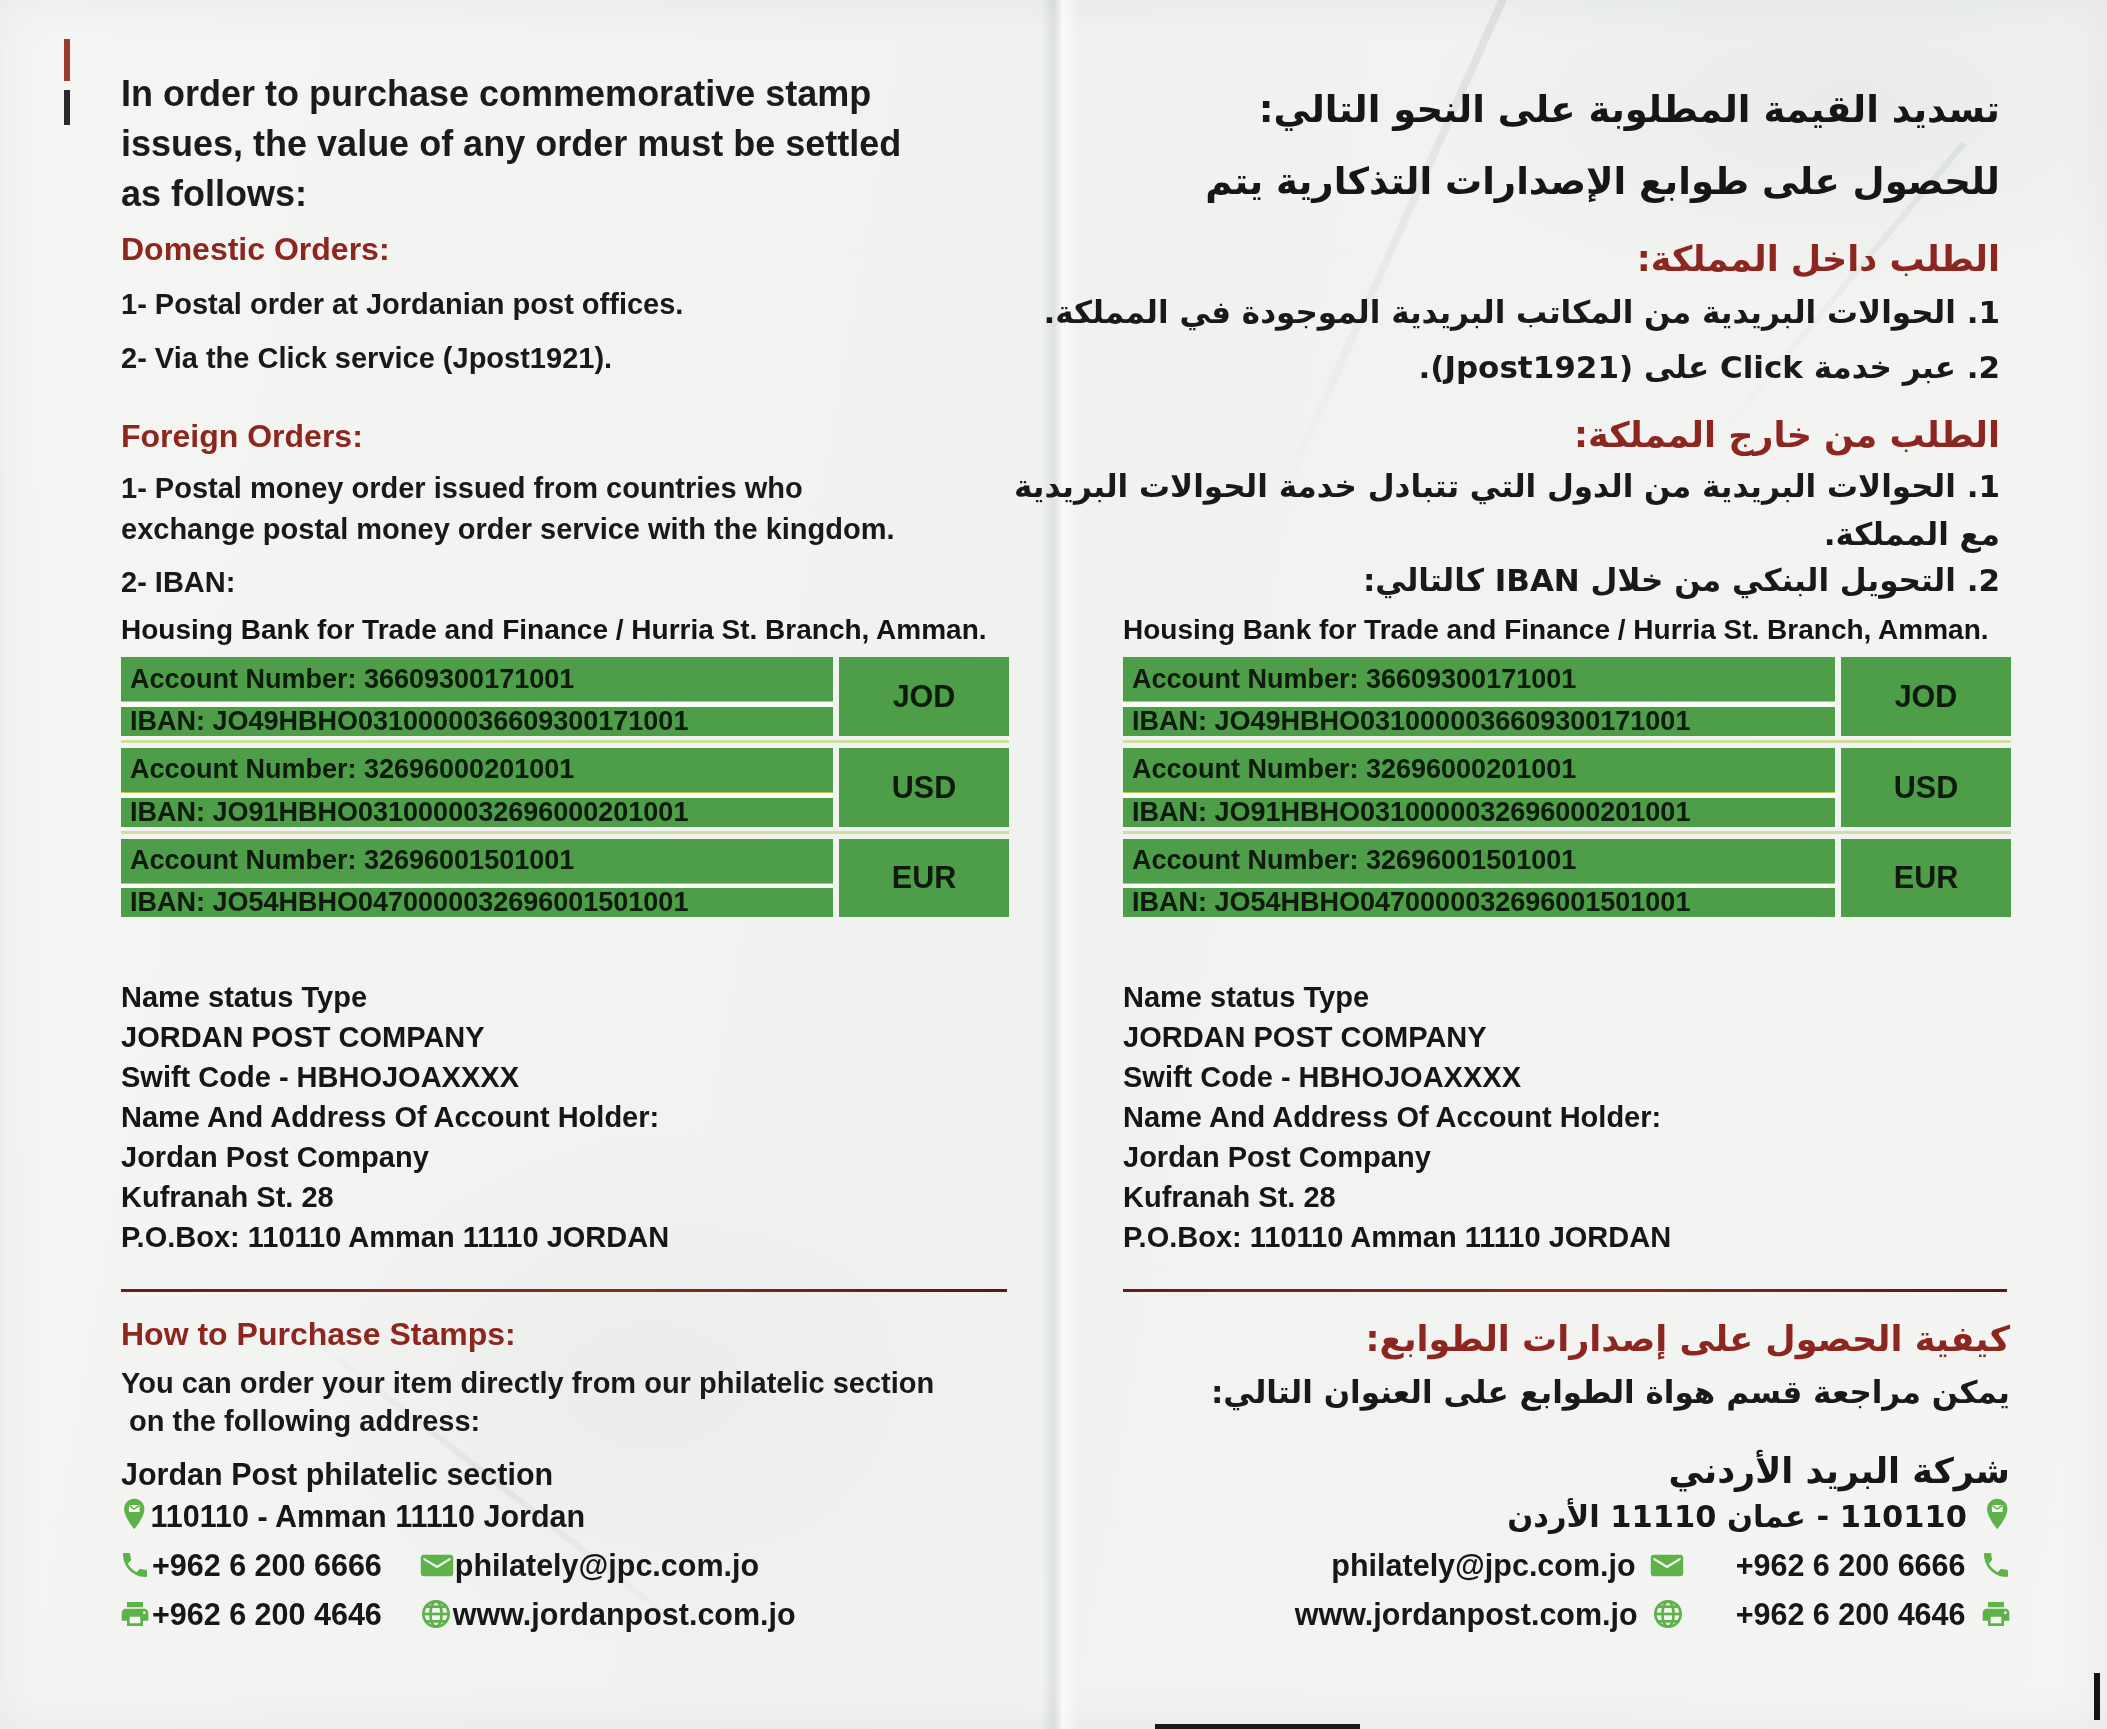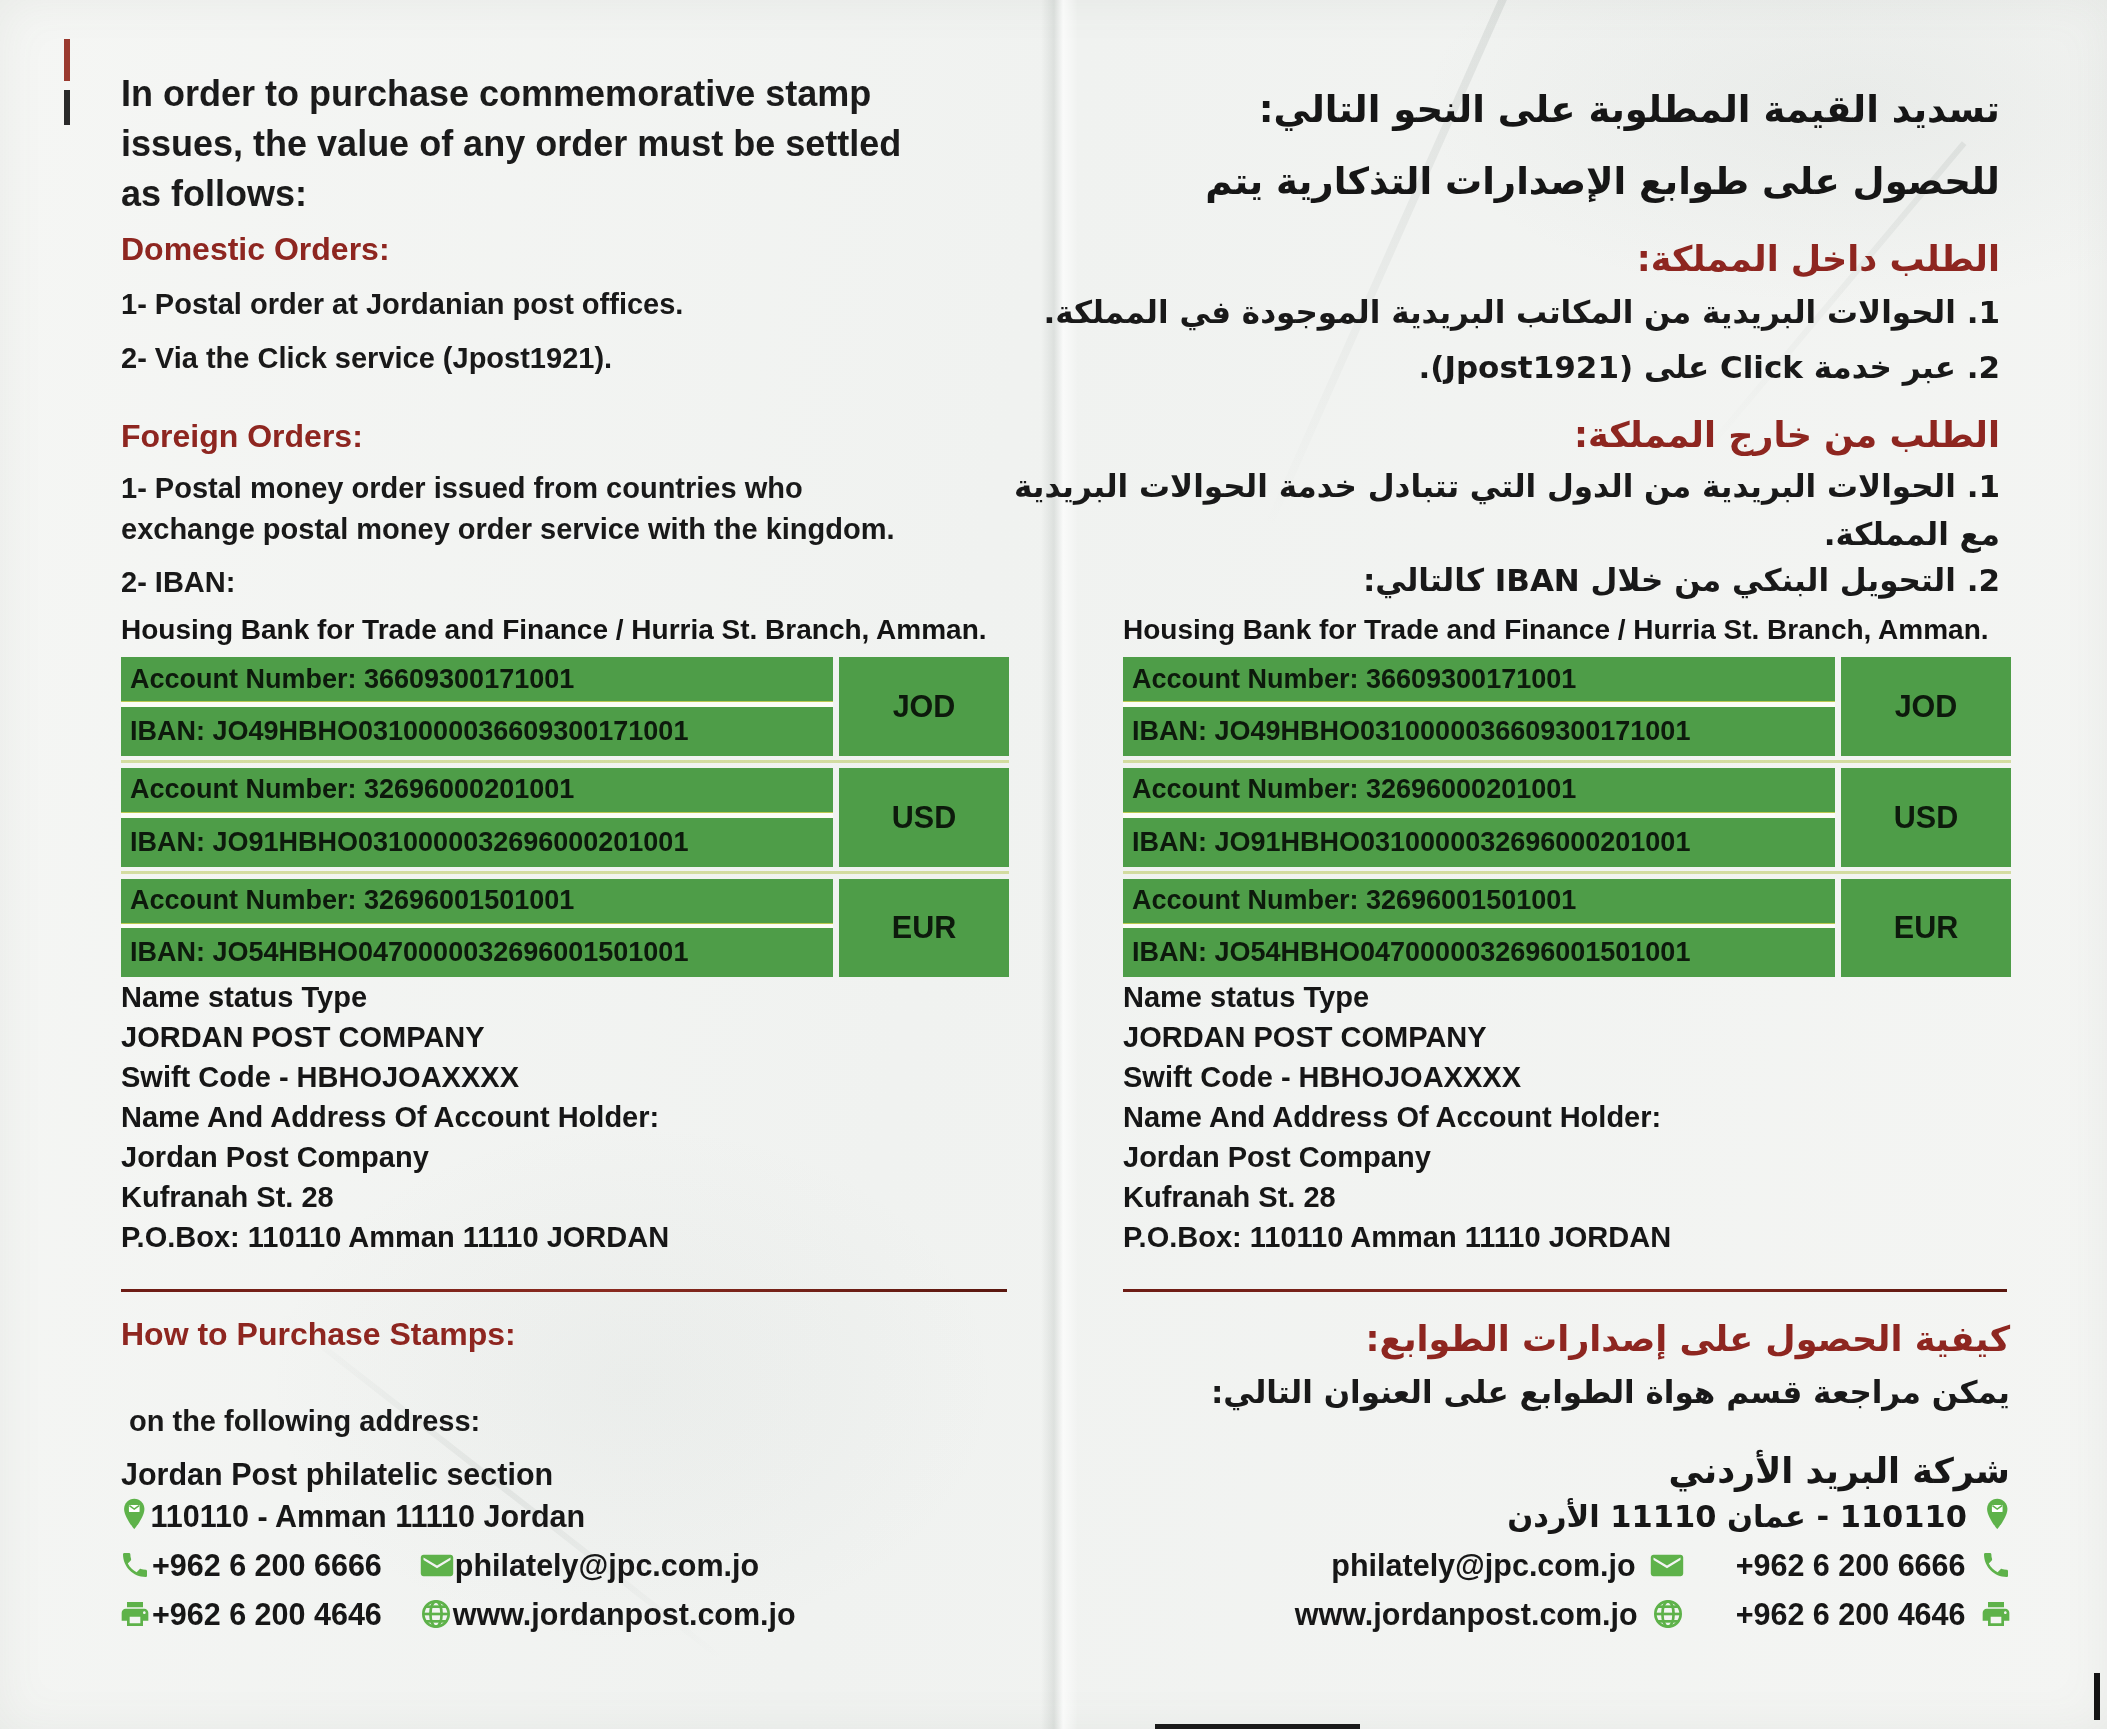--- a/index.html
+++ b/index.html
@@ -32,21 +32,21 @@
   .red-head-ar{font-size:35px;font-weight:700;color:#8e2620;}
   .body-line{font-size:29px;font-weight:700;color:#191919;}
   .body-line-ar{font-size:31px;font-weight:700;color:#191919;}
   .intro-ar{font-size:37px;font-weight:700;color:#161616;}
   .bank-intro{font-size:28px;font-weight:700;color:#141414;}
   .bank-table{width:888px;}
   .bt-group{display:flex;gap:6.4px;}
   .bt-main{flex:1;display:flex;flex-direction:column;}
   .bt-band{background:#4e9d48;height:44px;display:flex;align-items:center;
     padding-left:9px;font-size:27px;font-weight:700;color:#0d1a0c;}
-  .bt-band.iban{height:49px;}
+  .bt-band.iban{height:29px;}
   .bt-sep{height:4.8px;background:#fcfdf6;border-top:1.6px solid #b9c94f;}
   .bt-currency{width:170px;background:#4e9d48;display:flex;align-items:center;justify-content:center;
     font-size:30.5px;font-weight:700;color:#0d1a0c;}
   .bt-divider{height:12px;background:
     linear-gradient(180deg,transparent 34%,rgba(186,201,94,0.55) 34%,rgba(186,201,94,0.55) 58%,transparent 58%);}
   .details div{font-size:29px;font-weight:700;line-height:40px;color:#161616;}
   .rule{height:3.2px;background:linear-gradient(90deg,#6d1c15,#8a2a20 55%,#5a170f);}
   .org{font-size:30.5px;font-weight:700;}
   .org-ar{font-size:35px;font-weight:700;}
   .contact-row{display:flex;align-items:center;gap:1px;font-size:30.5px;font-weight:700;height:40px;}
@@ -121,20 +121,21 @@
     <div>Swift Code - HBHOJOAXXXX</div>
     <div>Name And Address Of Account Holder:</div>
     <div>Jordan Post Company</div>
     <div>Kufranah St. 28</div>
     <div>P.O.Box: 110110 Amman 11110 JORDAN</div>
   </div>
 
   <div class="abs rule" style="left:121px;top:1289px;width:886px;"></div>
 
   <div class="abs en red-head" style="left:121px;top:1316px;">How to Purchase Stamps:</div>
+  <div class="abs en body-line" style="left:121px;top:1367px;">You can order your item directly from our philatelic section</div>
   <div class="abs en body-line" style="left:121px;top:1405px;margin-left:8px;">on the following address:</div>
   <div class="abs en org" style="left:121px;top:1457px;">Jordan Post philatelic section</div>
 
   <div class="abs en contact-row" style="left:119px;top:1496px;">
     <span class="icon">
       <svg width="30.5" height="39" viewBox="0 0 24 30">
           <path fill="#5eb24a" d="M12 1C7.6 1 4 4.6 4 9c0 6.4 8 16 8 16s8-9.6 8-16c0-4.4-3.6-8-8-8z"></path>
           <rect x="7.8" y="5.9" width="8.4" height="5.6" rx="0.7" fill="#fff"></rect>
           <path d="M8.2 6.5l3.8 2.7 3.8-2.7" stroke="#5eb24a" stroke-width="1.2" fill="none"></path>
         </svg>

